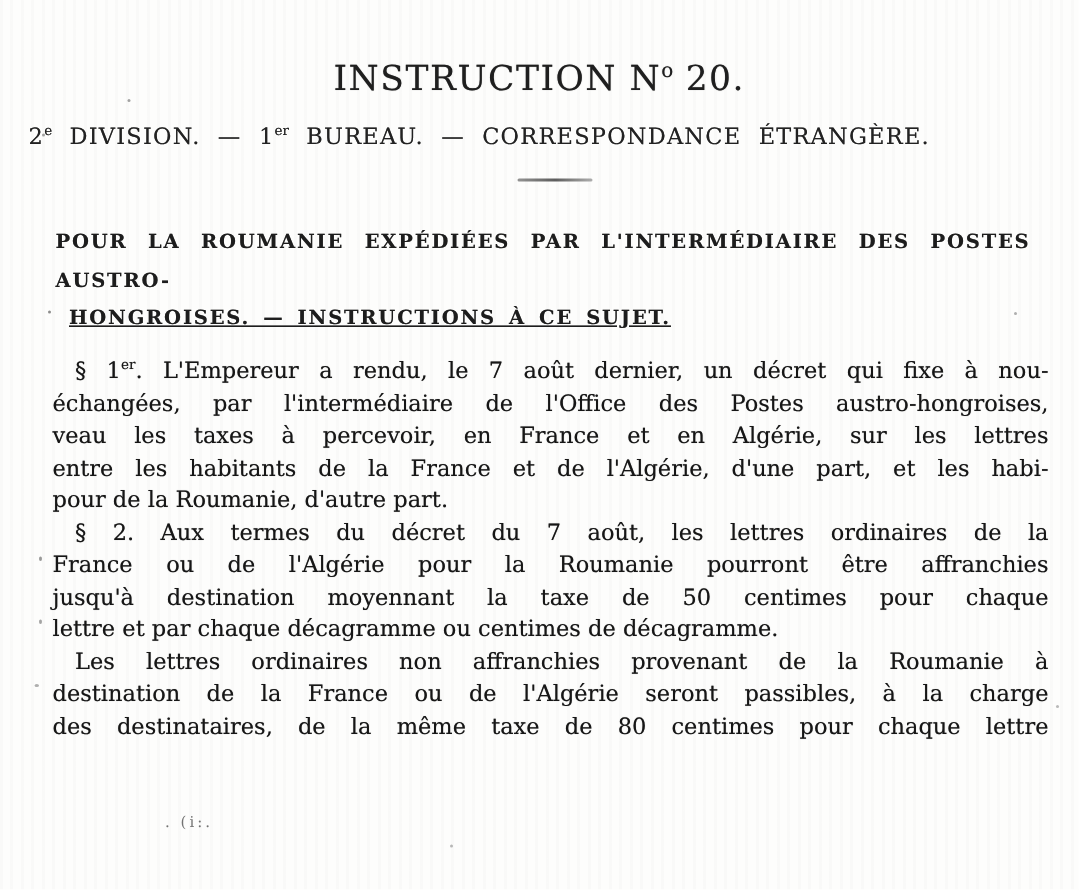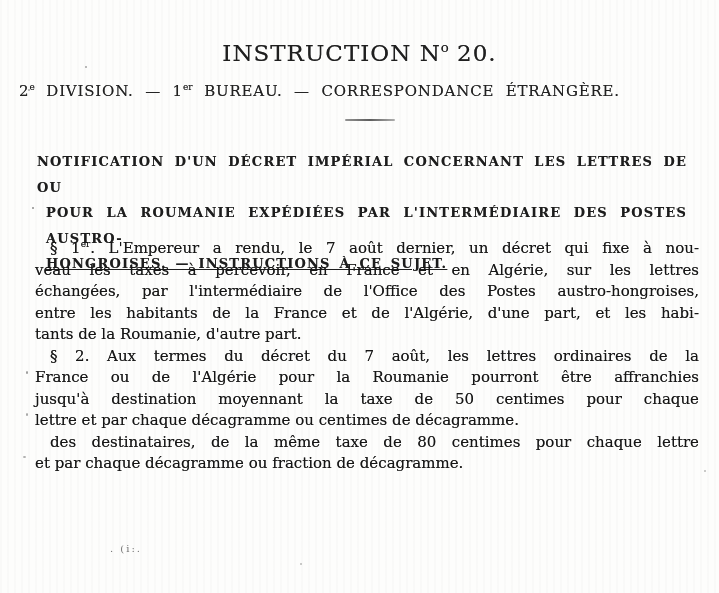--- a/index.html
+++ b/index.html
@@ -78,42 +78,42 @@
 
 <div class="page">
 
   <div class="doc-title"><span>INSTRUCTION N</span><sup>o</sup><span> 20.</span></div>
 
   <div class="division-line"><span>2</span><sup>e</sup><span> DIVISION. — 1</span><sup>er</sup><span> BUREAU. — CORRESPONDANCE ÉTRANGÈRE.</span></div>
 
   <div class="separator"></div>
 
   <div class="subject">
-      <div class="line">NOTIFICATION D'UN DÉCRET IMPÉRIAL CONCERNANT LES LETTRES DE OU</div>
       <div class="line">POUR LA ROUMANIE EXPÉDIÉES PAR L'INTERMÉDIAIRE DES POSTES AUSTRO-</div>
       <div class="line last">HONGROISES. — INSTRUCTIONS À CE SUJET.</div>
     </div>
 
   <div class="body-text">
     <div class="paragraph">
         <div class="line"><span>§ 1</span><sup>er</sup><span>. L'Empereur a rendu, le 7 août dernier, un décret qui fixe à nou-</span></div>
+        <div class="line">échangées, par l'intermédiaire de l'Office des Postes austro-hongroises,</div>
         <div class="line">veau les taxes à percevoir, en France et en Algérie, sur les lettres</div>
-        <div class="line">échangées, par l'intermédiaire de l'Office des Postes austro-hongroises,</div>
         <div class="line">entre les habitants de la France et de l'Algérie, d'une part, et les habi-</div>
-        <div class="line last">tants de la Roumanie, d'autre part.</div>
+        <div class="line last">pour de la Roumanie, d'autre part.</div>
       </div>
     <div class="paragraph">
         <div class="line">§ 2. Aux termes du décret du 7 août, les lettres ordinaires de la</div>
         <div class="line">France ou de l'Algérie pour la Roumanie pourront être affranchies</div>
         <div class="line">jusqu'à destination moyennant la taxe de 50 centimes pour chaque</div>
         <div class="line last">lettre et par chaque décagramme ou centimes de décagramme.</div>
       </div>
     <div class="paragraph">
+        <div class="line">Les lettres ordinaires non affranchies provenant de la Roumanie à</div>
+        <div class="line">destination de la France ou de l'Algérie seront passibles, à la charge</div>
         <div class="line">des destinataires, de la même taxe de 80 centimes pour chaque lettre</div>
-        <div class="line last">et par chaque décagramme ou fraction de décagramme.</div>
       </div>
   </div>
 
   <div class="artifact">. (i:.</div>
 
   <div class="speck s1"></div>
   <div class="speck s2"></div>
   <div class="speck s3"></div>
   <div class="speck s4"></div>
   <div class="speck s5"></div>

